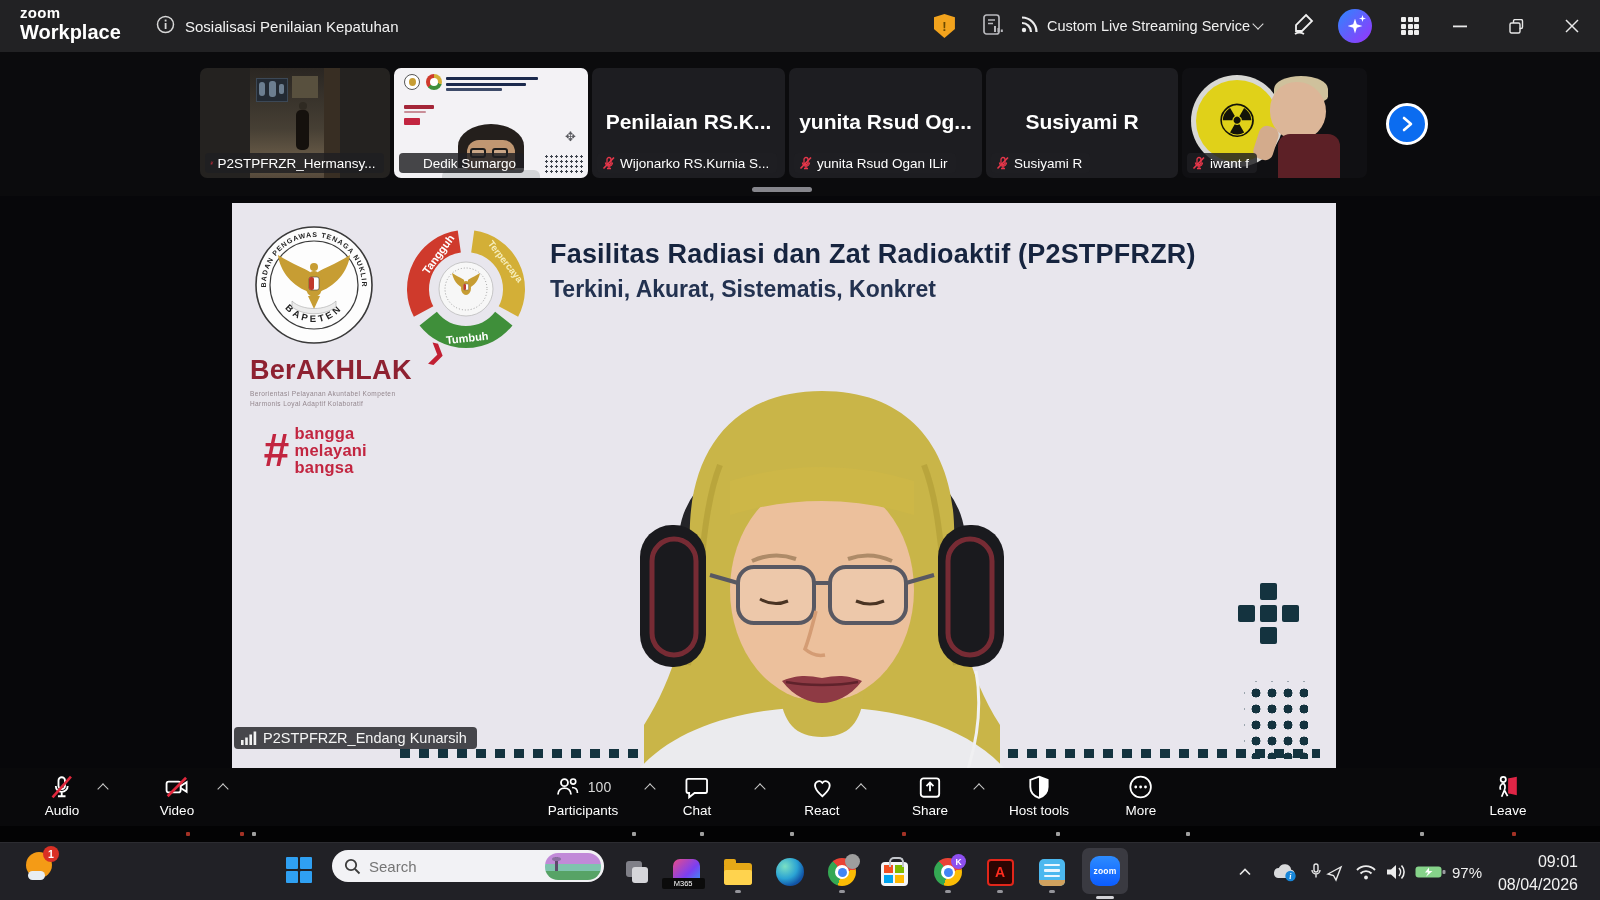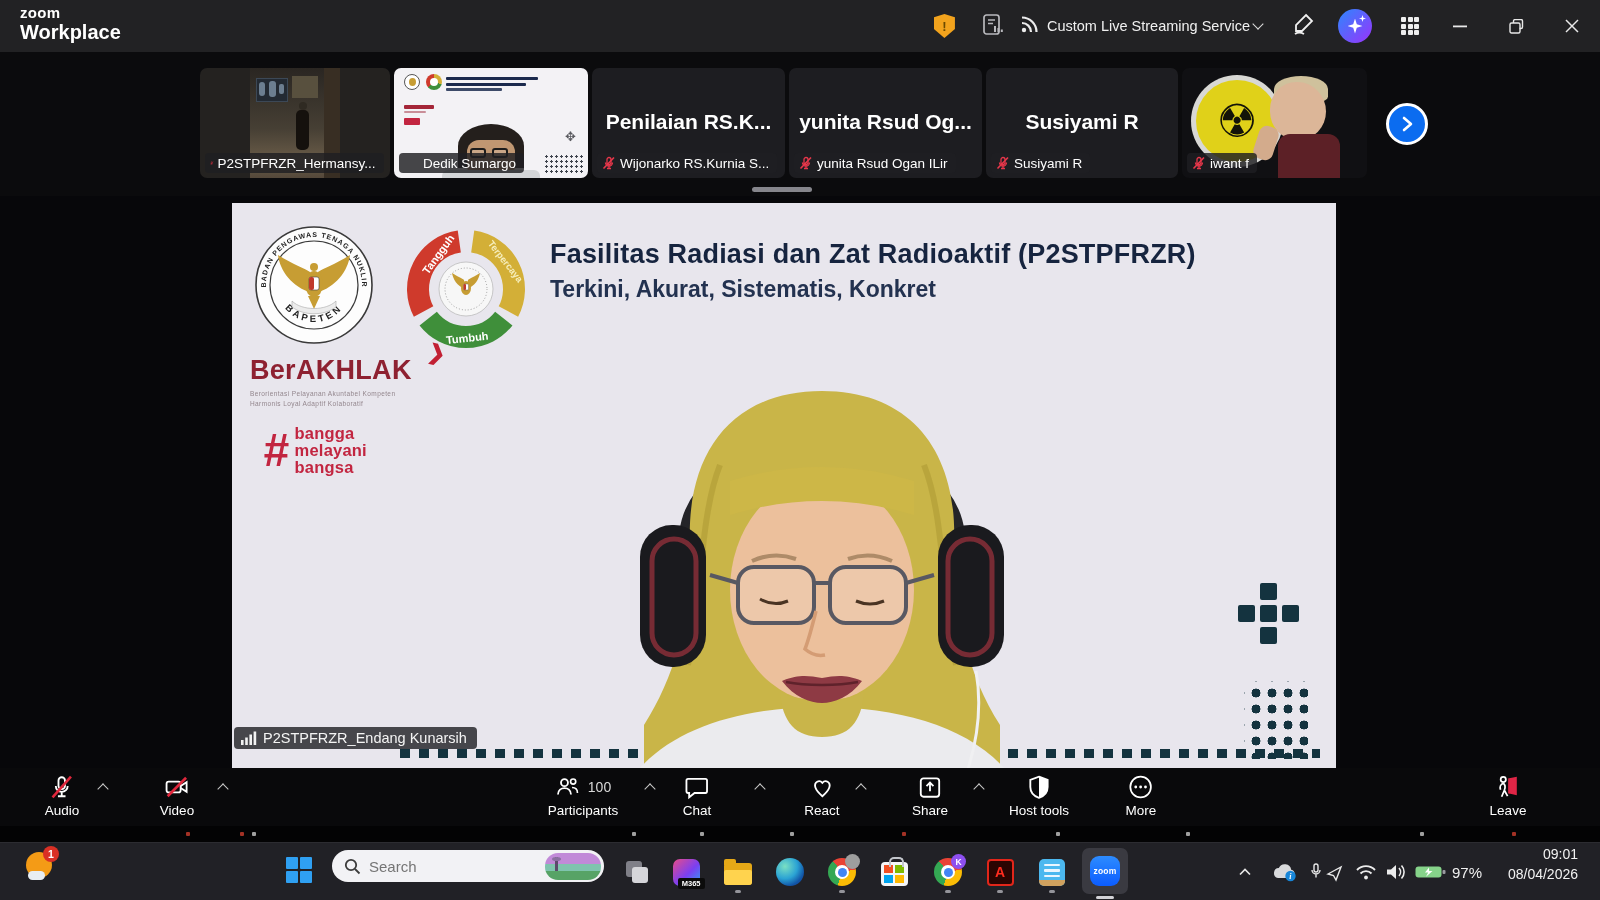--- a/index.html
+++ b/index.html
@@ -112,46 +112,56 @@
 .rundot{position:absolute;top:47px;width:6px;height:3px;border-radius:2px;background:#94949a}
 .zoomhl{position:absolute;left:1082px;top:5px;width:46px;height:46px;border-radius:7px;background:#3a3a41}
 .zoomicon{position:absolute;left:8px;top:8px;width:30px;height:30px;border-radius:9px;background:linear-gradient(180deg,#2d8cff,#0b5cff);display:flex;align-items:center;justify-content:center;color:#fff;font-size:8.5px;font-weight:800;letter-spacing:.2px}
 .zoomline{position:absolute;left:1096px;top:53px;width:18px;height:3px;border-radius:2px;background:#d2d2d7}
 .edgeicon{width:28px;height:28px;border-radius:50%;background:radial-gradient(circle at 32% 30%,#7ae0c3,#2ba3d4 45%,#1256a8 72%,#123a8c)}
 .chromeicon{width:28px;height:28px;border-radius:50%;background:conic-gradient(from -40deg,#ea4335 0 33%,#fbbc05 33% 66%,#34a853 66%);position:relative}
 .chromeicon::before{content:"";position:absolute;left:7px;top:7px;width:14px;height:14px;border-radius:50%;background:#fff}
 .chromeicon::after{content:"";position:absolute;left:9.5px;top:9.5px;width:9px;height:9px;border-radius:50%;background:#4285f4}
 .cbadge{position:absolute;right:-4px;top:-4px;width:15px;height:15px;border-radius:50%;display:flex;align-items:center;justify-content:center;font-size:8.5px;font-weight:700;color:#fff}
 .m365{width:27px;height:27px;border-radius:7px;background:linear-gradient(135deg,#e84c88,#7b3ff2 55%,#2aa4f4);position:relative}
-.m365 span{position:absolute;right:-5px;bottom:-3px;background:#0b0b0b;color:#fff;font-size:7.5px;font-weight:700;padding:1px 4px;border-radius:2px}
+.m365 span{position:absolute;right:-5px;bottom:-3px;background:#0b0b0b;color:#fff;font-size:7.5px;font-weight:400;padding:1px 12px;border-radius:2px}
 .foldericon{position:relative;width:28px;height:22px;margin-top:4px}
 .foldericon .back{position:absolute;left:0;top:0;width:28px;height:22px;border-radius:3px;background:#e5a817}
 .foldericon .back::before{content:"";position:absolute;left:0;top:-4px;width:12px;height:6px;border-radius:2px 2px 0 0;background:#e5a817}
 .foldericon .front{position:absolute;left:0;top:7px;width:28px;height:15px;border-radius:2px 2px 3px 3px;background:#ffd34e}
 .storeicon{width:27px;height:24px;border-radius:4px;background:#f5f6f8;position:relative;margin-top:3px;display:grid;grid-template-columns:9px 9px;grid-auto-rows:8px;gap:2px;align-content:center;justify-content:center}
 .storeicon::before{content:"";position:absolute;left:8px;top:-5px;width:11px;height:8px;border:2px solid #c3c6cc;border-bottom:0;border-radius:5px 5px 0 0}
 .acroicon{width:27px;height:27px;border-radius:4px;background:#2a0502;border:2px solid #e2261a;color:#ff2c1f;font-weight:800;font-size:14px;display:flex;align-items:center;justify-content:center}
 .noteicon{width:26px;height:27px;border-radius:5px;background:#4cb8ef;position:relative;overflow:hidden;display:flex;flex-direction:column;gap:3px;padding:5px 4px;align-items:center}
 .noteicon i{width:16px;height:2.5px;background:#eaf6ff;border-radius:1px}
 .noteicon::after{content:"";position:absolute;left:0;bottom:0;width:100%;height:6px;background:#d0a15e}
 .deskicon{position:relative;width:26px;height:26px}
 .deskicon .b{position:absolute;left:2px;top:2px;width:16px;height:16px;border-radius:3px;background:#808088}
 .deskicon .f{position:absolute;left:8px;top:8px;width:16px;height:16px;border-radius:3px;background:#d6d6da}
 .tray{position:absolute;top:0;height:58px;display:flex;align-items:center}
-.clock{position:absolute;right:22px;top:1px;text-align:right;color:#f2f2f2;font-size:14px;line-height:1.45}
+.clock{position:absolute;right:22px;top:7px;text-align:right;color:#f2f2f2;font-size:16px;line-height:1.45}
 </style>
 </head>
 <body>
 
 <div class="screen">
 
   <div class="titlebar">
     <div class="brand">
       <div class="b1">zoom</div>
       <div class="b2">Workplace</div>
+    </div>
+    <div class="mtitle-row">
+      <span>
+        <svg width="19" height="19" viewBox="0 0 19 19">
+            <circle cx="9.5" cy="9.5" r="8" fill="none" stroke="#d8d8d8" stroke-width="1.5"></circle>
+            <rect x="8.7" y="8" width="1.8" height="6" fill="#d8d8d8"></rect>
+            <rect x="8.7" y="4.6" width="1.8" height="1.9" fill="#d8d8d8"></rect>
+          </svg>
+      </span>
+      <span class="mtitle">Sosialisasi Penilaian Kepatuhan</span>
     </div>
 
     <div class="tb-right">
       <span class="shield" style="margin-right:26px">!</span>
       <span style="margin-right:16px">
         <svg width="23" height="23" viewBox="0 0 23 23">
             <rect x="3" y="2" width="15" height="19" rx="2.5" fill="none" stroke="#b9b9bd" stroke-width="1.7"></rect>
             <line x1="7" y1="7" x2="14" y2="7" stroke="#b9b9bd" stroke-width="1.5"></line>
             <line x1="7" y1="10.5" x2="12" y2="10.5" stroke="#b9b9bd" stroke-width="1.5"></line>
             <rect x="13" y="13" width="2" height="6" fill="#b9b9bd"></rect>

